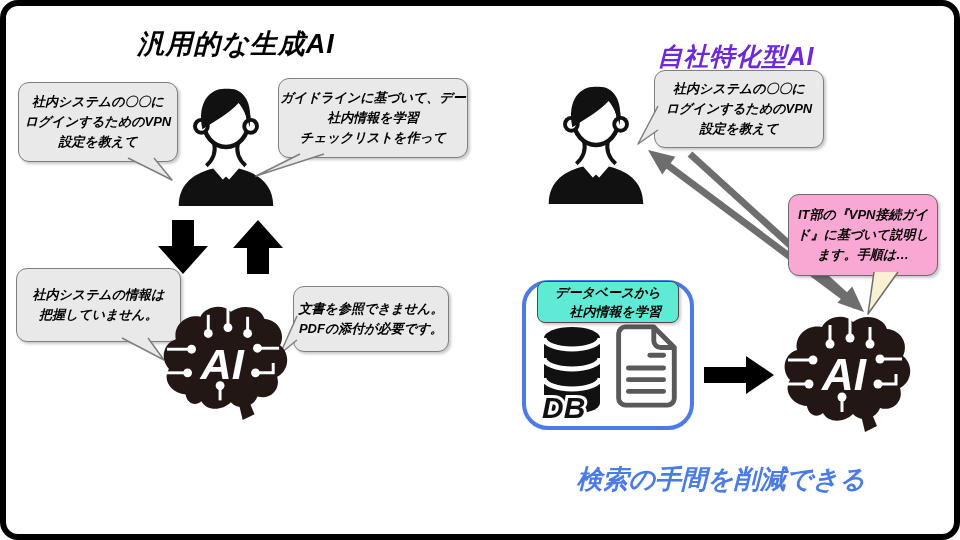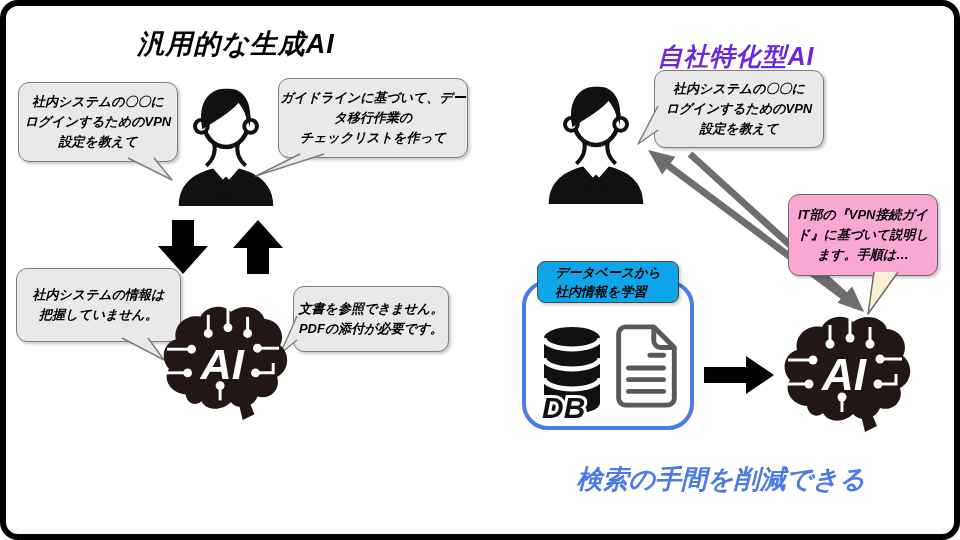--- a/index.html
+++ b/index.html
@@ -9,23 +9,23 @@
   .abs{position:absolute;}
   .title{font-weight:bold;text-align:center;letter-spacing:1px;}
   .bubble{position:absolute;box-sizing:border-box;display:flex;align-items:center;justify-content:center;
           text-align:center;font-weight:bold;font-size:13px;line-height:1.55;color:#000;
           white-space:pre-line;border-radius:11px;box-shadow:2px 2px 3px rgba(0,0,0,0.22);}
   .bubble.gray{background:#e9e9e9;border:1.5px solid #7f7f7f;}
   .bubble.cream{background:#f9a8d4;border:1.5px solid #6b6b6b;}
   .tail{position:absolute;overflow:visible;}
   .conclusion{position:absolute;font-weight:bold;text-align:center;white-space:nowrap;}
   .dbbox{position:absolute;box-sizing:border-box;border:4px solid #4a7be8;border-radius:26px;background:#fff;}
-  .dblabel{position:absolute;box-sizing:border-box;background:#0ea5e9;border:1.5px solid #4a4a4a;border-radius:8px;
-           display:flex;align-items:center;justify-content:center;text-align:left;font-weight:bold;
-           font-size:13px;line-height:1.5;white-space:pre-line;z-index:5;box-shadow:2px 2px 3px rgba(0,0,0,0.2);}
+  .dblabel{position:absolute;box-sizing:border-box;background:#5eead4;border:1.5px solid #4a4a4a;border-radius:8px;
+           display:flex;align-items:center;justify-content:center;text-align:right;font-weight:bold;
+           font-size:13px;line-height:1.5;white-space:pre-line;z-index:5;box-shadow:2px 2px 3px rgba(0,0,0,0.2);margin-top:20px;}
   svg{display:block;overflow:visible;}
   svg text{font-family:"Liberation Sans","DejaVu Sans",sans-serif;}
 </style>
 </head>
 <body>
 
 <div class="stage">
   <div class="frame"></div>
 
   <div class="abs title" style="left:80px;top:26px;width:312px;font-size:27px;color:#000;">汎用的な生成AI</div>
@@ -42,21 +42,21 @@
 
   <div class="bubble gray" style="left:18px;top:82px;width:160px;height:80px;">社内システムの〇〇に
 ログインするためのVPN
 設定を教えて</div>
   <svg class="tail" style="left:118px;top:154px;" width="60" height="30">
     <polygon points="10,4 36,4 54,26" fill="#e9e9e9"></polygon>
     <polyline points="10,4 54,26 36,4" fill="none" stroke="#7f7f7f" stroke-width="1.5" stroke-linejoin="round"></polyline>
   </svg>
 
   <div class="bubble gray" style="left:278px;top:78px;width:190px;height:80px;">ガイドラインに基づいて、デー
-タ移行作業の
+社内情報を学習
 チェックリストを作って</div>
   <svg class="tail" style="left:248px;top:150px;" width="80" height="30">
     <polygon points="52,4 76,4 8,26" fill="#e9e9e9"></polygon>
     <polyline points="76,4 8,26 52,4" fill="none" stroke="#7f7f7f" stroke-width="1.5" stroke-linejoin="round"></polyline>
   </svg>
 
   <svg class="abs" style="left:158px;top:220px;" width="50" height="54" viewBox="0 0 50 54">
     <polygon points="14,0 36,0 36,26 50,26 25,54 0,26 14,26" fill="#000"></polygon>
   </svg>
   <svg class="abs" style="left:233px;top:220px;" width="50" height="54" viewBox="0 0 50 54">

